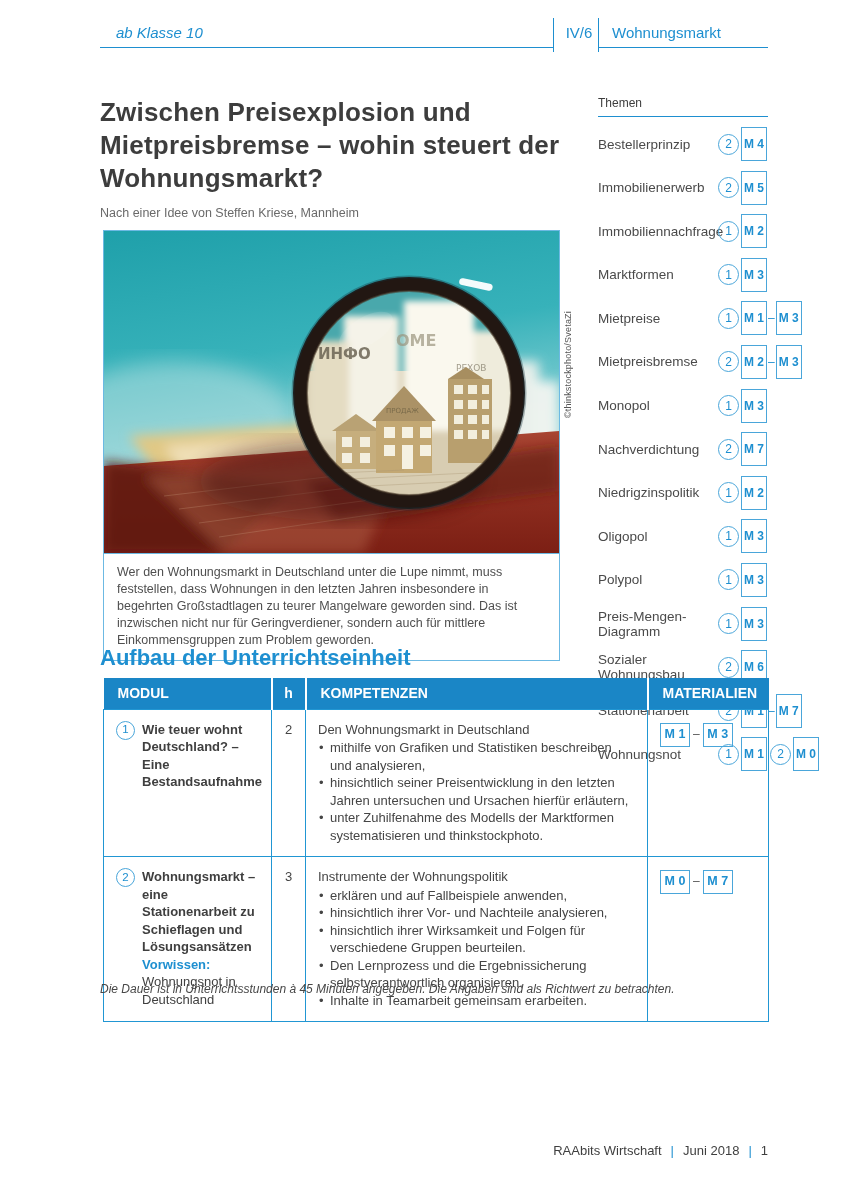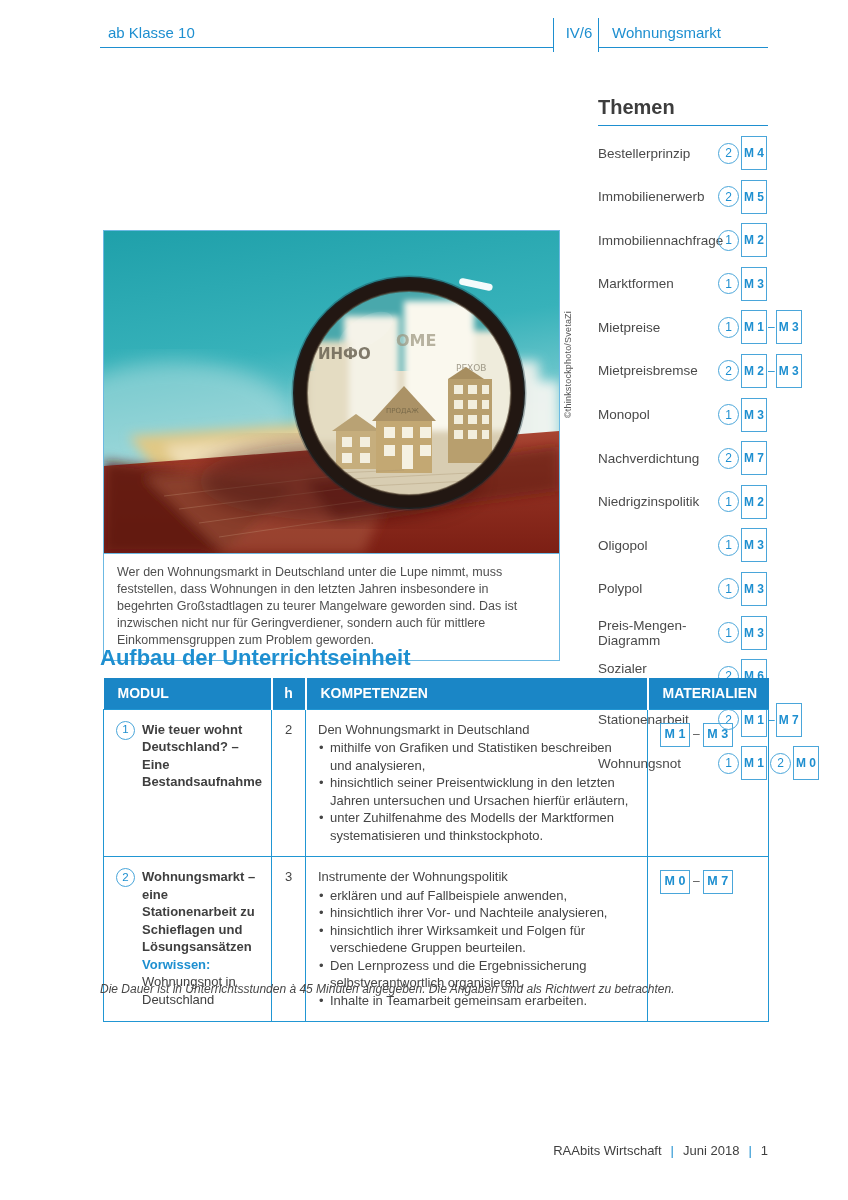--- a/index.html
+++ b/index.html
@@ -2,36 +2,36 @@
 <html><head>
 <meta charset="utf-8">
 <style>
   * { margin:0; padding:0; box-sizing:border-box; }
   html,body { width:848px; height:1200px; background:#ffffff;
     font-family:"Liberation Sans", sans-serif; color:#4a4a4a; }
   .page { position:relative; width:848px; height:1200px; overflow:hidden; }
 
   
   .kopf { position:absolute; left:100px; top:18px; width:668px; height:30px; }
-  .kopf-left { position:absolute; left:8px; top:6px; font-size:15px; color:#1e8fd0; }
+  .kopf-left { position:absolute; left:16px; top:6px; font-size:15px; color:#1e8fd0;font-style:italic; }
   .kopf-line-left { position:absolute; left:0; top:29px; width:453px; height:1px; background:#1e8fd0; }
   .kopf-vbar1 { position:absolute; left:453px; top:0; width:1px; height:34px; background:#1e8fd0; }
   .kopf-code { position:absolute; left:461px; top:6px; width:36px; text-align:center; font-size:15px; color:#1e8fd0; }
   .kopf-vbar2 { position:absolute; left:498px; top:0; width:1px; height:34px; background:#1e8fd0; }
   .kopf-right { position:absolute; left:512px; top:6px; font-size:15px; color:#1e8fd0; }
   .kopf-line-right { position:absolute; left:498px; top:29px; width:170px; height:1px; background:#1e8fd0; }
 
   
   .titleblock { position:absolute; left:100px; top:96px; width:470px; }
   .h1 { font-size:26px; line-height:33px; font-weight:bold; color:#3d3d3d; letter-spacing:.2px; }
   .byline { margin-top:11px; font-size:12.5px; color:#6a6a6a; }
 
   
   .themen { position:absolute; left:598px; top:96px; width:230px; }
-  .themen-head { font-size:20px; font-weight:bold; color:#3d3d3d; padding-bottom:6px; }
+  .themen-head { font-size:12px; font-weight:normal; color:#3d3d3d; padding-bottom:6px; }
   .themen-rule { width:170px; height:1px; background:#1e8fd0; margin-bottom:10px; }
   .trow { display:flex; align-items:center; min-height:19px; margin-bottom:9.6px; }
   .tlabel { width:120px; font-size:13.5px; color:#4a4a4a; line-height:15px; flex:none; }
   .tbadges { display:flex; align-items:center; flex:none; }
   .bcircle { display:inline-flex; align-items:center; justify-content:center;
     width:21px; height:21px; border:1.4px solid #4aa6da; border-radius:50%;
     font-size:12px; color:#1e8fd0; flex:none; margin-right:2px; }
   .bbox { display:inline-flex; align-items:center; justify-content:center;
     min-width:26px; height:34px; border:1.4px solid #4aa6da; padding:0 2px;
     font-size:12px; color:#1e8fd0; flex:none; white-space:nowrap;font-weight:bold; }
@@ -89,20 +89,24 @@
   <div class="kopf">
     <div class="kopf-left">ab Klasse 10</div>
     <div class="kopf-line-left"></div>
     <div class="kopf-vbar1"></div>
     <div class="kopf-code">IV/6</div>
     <div class="kopf-vbar2"></div>
     <div class="kopf-right">Wohnungsmarkt</div>
     <div class="kopf-line-right"></div>
   </div>
 
+  <div class="titleblock">
+    <div class="h1">Zwischen Preisexplosion und Mietpreisbremse – wohin steuert der Wohnungsmarkt?</div>
+    <div class="byline">Nach einer Idee von Steffen Kriese, Mannheim</div>
+  </div>
 
   <div class="themen">
     <div class="themen-head">Themen</div>
     <div class="themen-rule"></div>
     <div>
       <div class="trow">
           <span class="tlabel">Bestellerprinzip</span>
           <span class="tbadges">
             <span class="bcircle">2</span>
             <span class="bbox">M 4</span>

